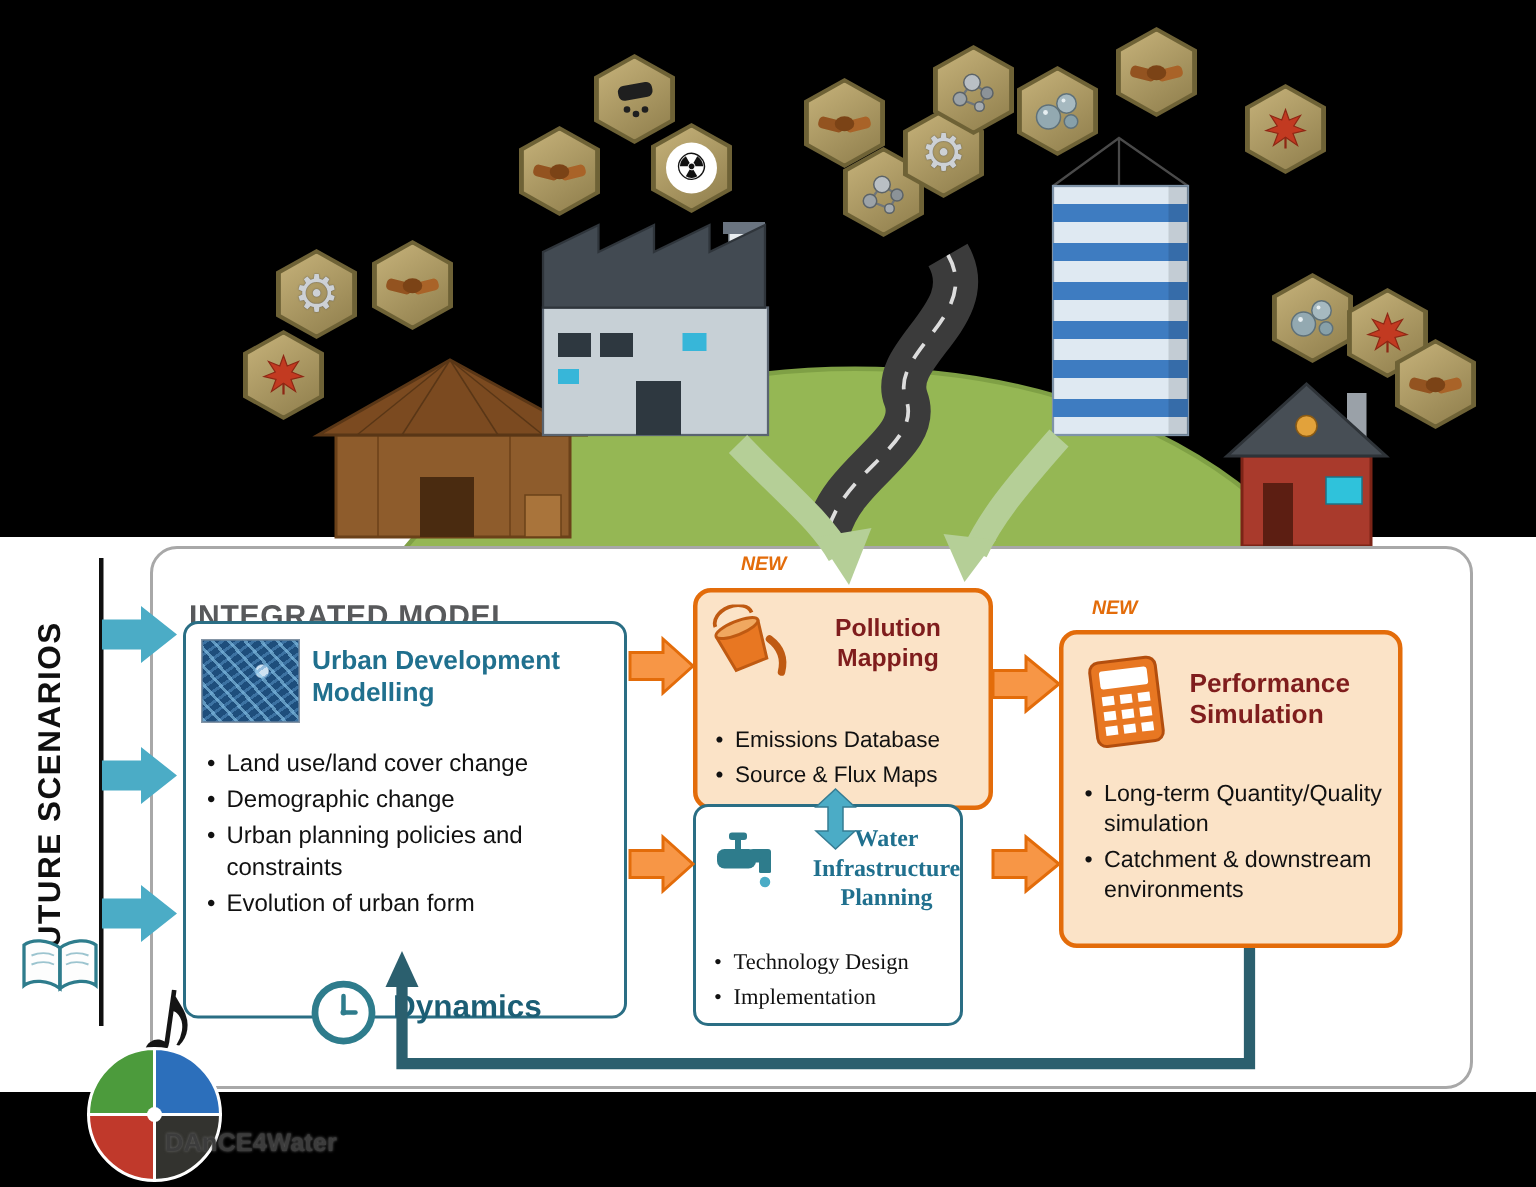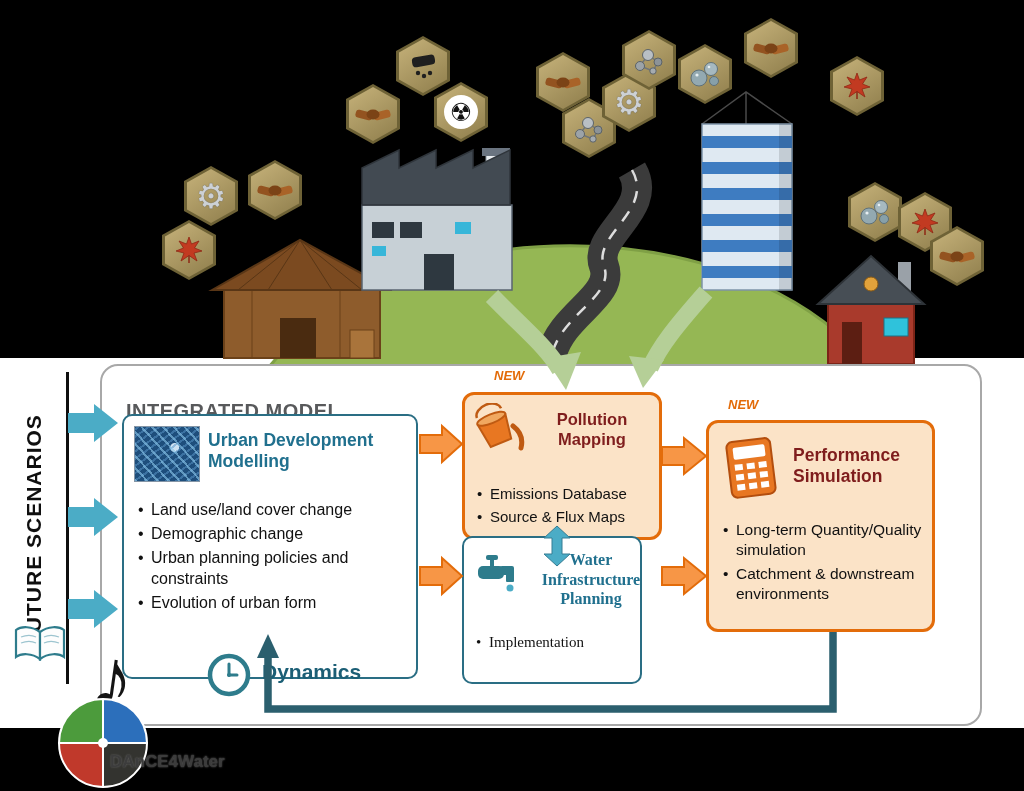--- a/index.html
+++ b/index.html
@@ -356,20 +356,21 @@
         <rect x="6" y="16" width="26" height="13" rx="5"></rect>
         <rect x="28" y="16" width="14" height="9" rx="2"></rect>
         <rect x="34" y="22" width="8" height="10" rx="1"></rect>
         <rect x="14" y="5" width="12" height="5" rx="2"></rect>
         <rect x="18" y="9" width="4" height="8"></rect>
       </g>
       <circle cx="38" cy="38" r="3.5" fill="#4BACC6"></circle>
     </svg>
     <div class="box-title t-teal water-title">Water Infrastructure Planning</div>
     <ul class="bullets water-bullets">
+      <li>Technology Design</li>
       <li>Implementation</li>
     </ul>
   </div>
 
   <div class="new-badge" style="left:728px;top:397px;">NEW</div>
   <div class="box orange-box perf-box">
     <svg class="icon-abs" style="left:12px;top:12px;" width="58" height="66" viewBox="0 0 58 64">
       <g transform="rotate(-7 29 32)">
         <rect x="8" y="4" width="44" height="56" rx="6" fill="#E87722" stroke="#B34E0E" stroke-width="2"></rect>
         <rect x="14" y="10" width="32" height="12" rx="2" fill="#fff"></rect>

